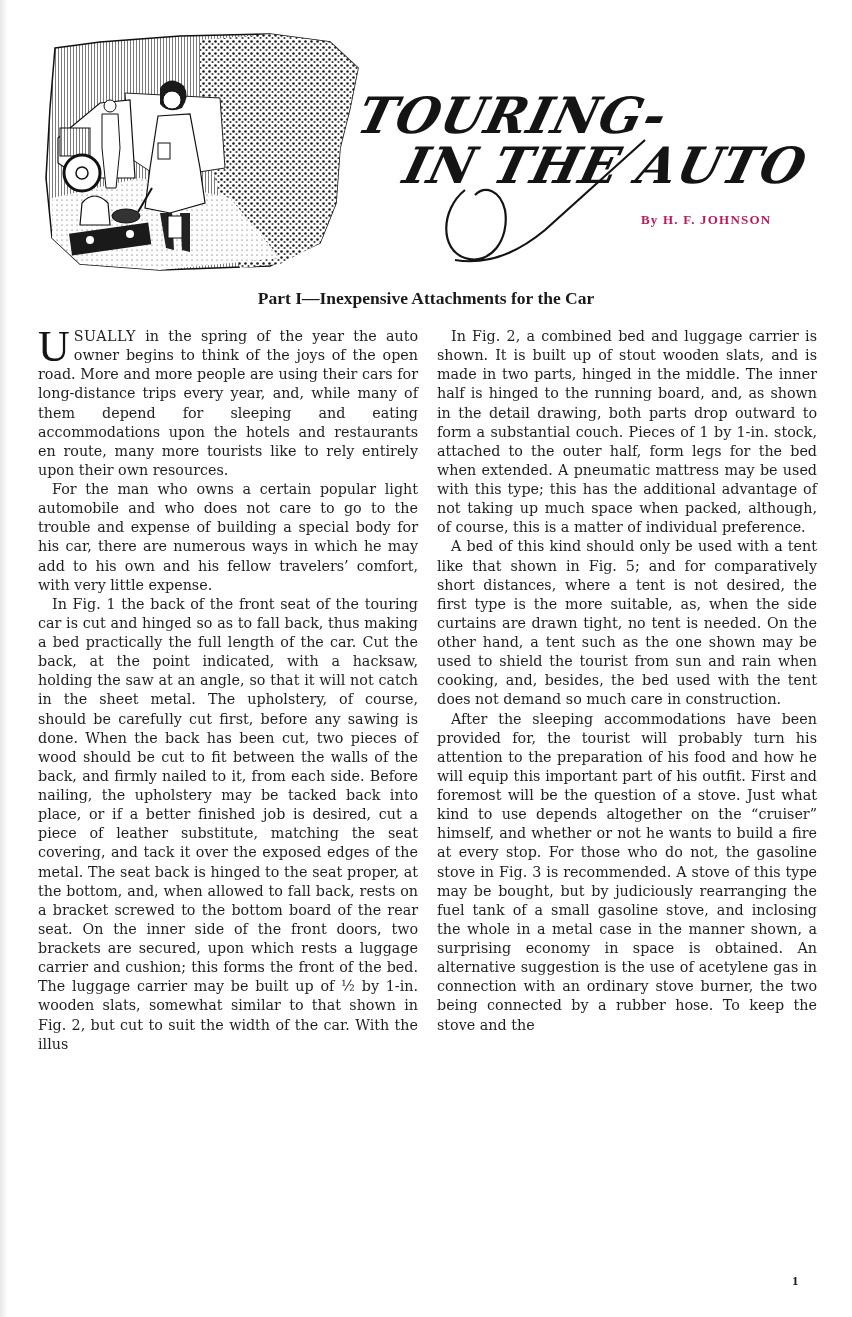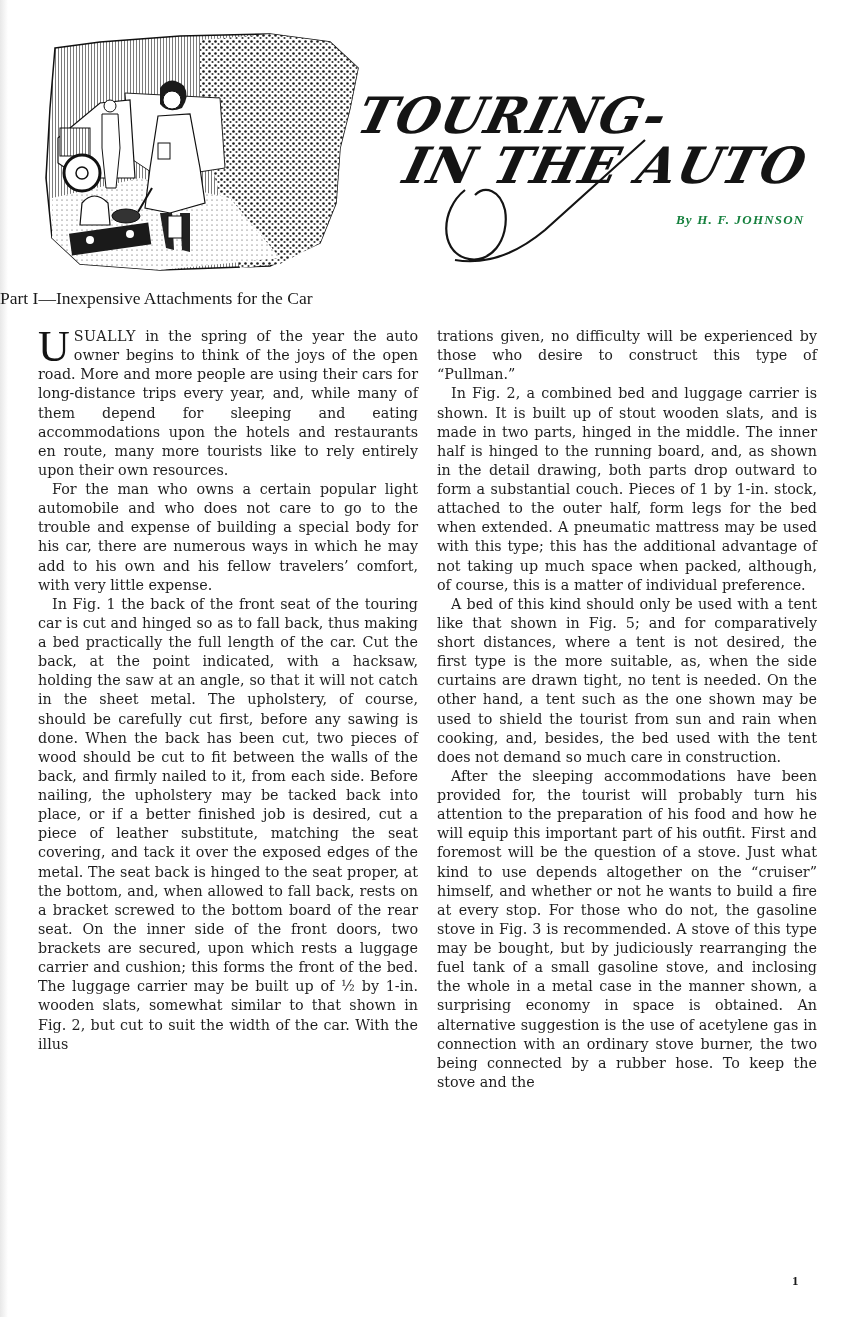--- a/index.html
+++ b/index.html
@@ -35,32 +35,32 @@
       letter-spacing: 1px;
       transform: skewX(-14deg);
       white-space: nowrap;
     }
     .title-line-1 { left: 14px; top: 6px; font-size: 50px; }
     .title-line-2 { left: 60px; top: 56px; font-size: 50px; }
     .title-swash {
       position: absolute; left: 0; top: 0; width: 480px; height: 190px; pointer-events: none;
     }
     .byline {
-      position: absolute; left: 676px; top: 212px;
+      position: absolute; left: 641px; top: 212px;
       font-family: "Liberation Serif", serif;
       font-size: 13px; font-weight: bold; letter-spacing: 1.2px;
-      color: #15803d;
-      font-style: italic;
+      color: #be185d;
     }
 
     
     .subtitle {
       position: absolute; left: 0; width: 852px; top: 288px;
+      text-align: center;
       font-family: "Liberation Serif", "DejaVu Serif", serif;
-      font-size: 17.5px; font-weight: normal;
+      font-size: 17.5px; font-weight: bold;
       color: #1a1a1a;
     }
 
     
     .column {
       position: absolute; top: 327px; width: 380px;
       font-family: "DejaVu Serif", "Liberation Serif", serif;
       font-size: 14.3px;
       line-height: 19.12px;
       text-align: justify;
@@ -153,19 +153,18 @@
 
 <div class="subtitle">Part I—Inexpensive Attachments for the Car</div>
 
 <div class="column col-left">
   <p class="no-indent"><span class="dropcap">U</span><span class="lead-caps">SUALLY</span><span> in the spring of the year the auto owner begins to think of the joys of the open road.  More and more people are using their cars for long-dis­tance trips every year, and, while many of them depend for sleeping and eating accommodations upon the hotels and res­taurants en route, many more tourists like to rely entirely upon their own resources.</span></p>
   <p>For the man who owns a certain popu­lar light automobile and who does not care to go to the trouble and expense of building a special body for his car, there are numerous ways in which he may add to his own and his fellow travelers’ com­fort, with very little expense.</p>
   <p>In Fig. 1 the back of the front seat of the touring car is cut and hinged so as to fall back, thus making a bed practi­cally the full length of the car.  Cut the back, at the point indicated, with a hack­saw, holding the saw at an angle, so that it will not catch in the sheet metal.  The upholstery, of course, should be care­fully cut first, before any sawing is done. When the back has been cut, two pieces of wood should be cut to fit between the walls of the back, and firmly nailed to it, from each side.  Before nailing, the upholstery may be tacked back into place, or if a better finished job is desired, cut a piece of leather substitute, matching the seat covering, and tack it over the ex­posed edges of the metal.  The seat back is hinged to the seat proper, at the bottom, and, when allowed to fall back, rests on a bracket screwed to the bottom board of the rear seat.  On the inner side of the front doors, two brackets are secured, upon which rests a luggage carrier and cushion; this forms the front of the bed. The luggage carrier may be built up of ½ by 1-in. wooden slats, somewhat simi­lar to that shown in Fig. 2, but cut to suit the width of the car.  With the illus­</p>
 </div>
 
 <div class="column col-right">
-  <p class="no-indent">trations given, no difficulty will be ex­perienced by those who desire to con­struct this type of “Pullman.”</p>
   <p>In Fig. 2, a combined bed and luggage carrier is shown.  It is built up of stout wooden slats, and is made in two parts, hinged in the middle.  The inner half is hinged to the running board, and, as shown in the detail drawing, both parts drop outward to form a substantial couch. Pieces of 1 by 1-in. stock, attached to the outer half, form legs for the bed when ex­tended. A pneumatic mattress may be used with this type; this has the additional ad­vantage of not taking up much space when packed, although, of course, this is a matter of individual preference.</p>
   <p>A bed of this kind should only be used with a tent like that shown in Fig. 5; and for comparatively short distances, where a tent is not desired, the first type is the more suitable, as, when the side curtains are drawn tight, no tent is need­ed.  On the other hand, a tent such as the one shown may be used to shield the tourist from sun and rain when cooking, and, besides, the bed used with the tent does not demand so much care in con­struction.</p>
   <p>After the sleeping accommodations have been provided for, the tourist will prob­ably turn his attention to the preparation of his food and how he will equip this important part of his outfit.  First and foremost will be the question of a stove. Just what kind to use depends altogether on the “cruiser” himself, and whether or not he wants to build a fire at every stop. For those who do not, the gasoline stove in Fig. 3 is recommended.  A stove of this type may be bought, but by judiciously re­arranging the fuel tank of a small gaso­line stove, and inclosing the whole in a metal case in the manner shown, a sur­prising economy in space is obtained.  An alternative suggestion is the use of acety­lene gas in connection with an ordinary stove burner, the two being connected by a rubber hose.  To keep the stove and the</p>
 </div>
 
 <div class="page-number">1</div>
 
 </body></html>

